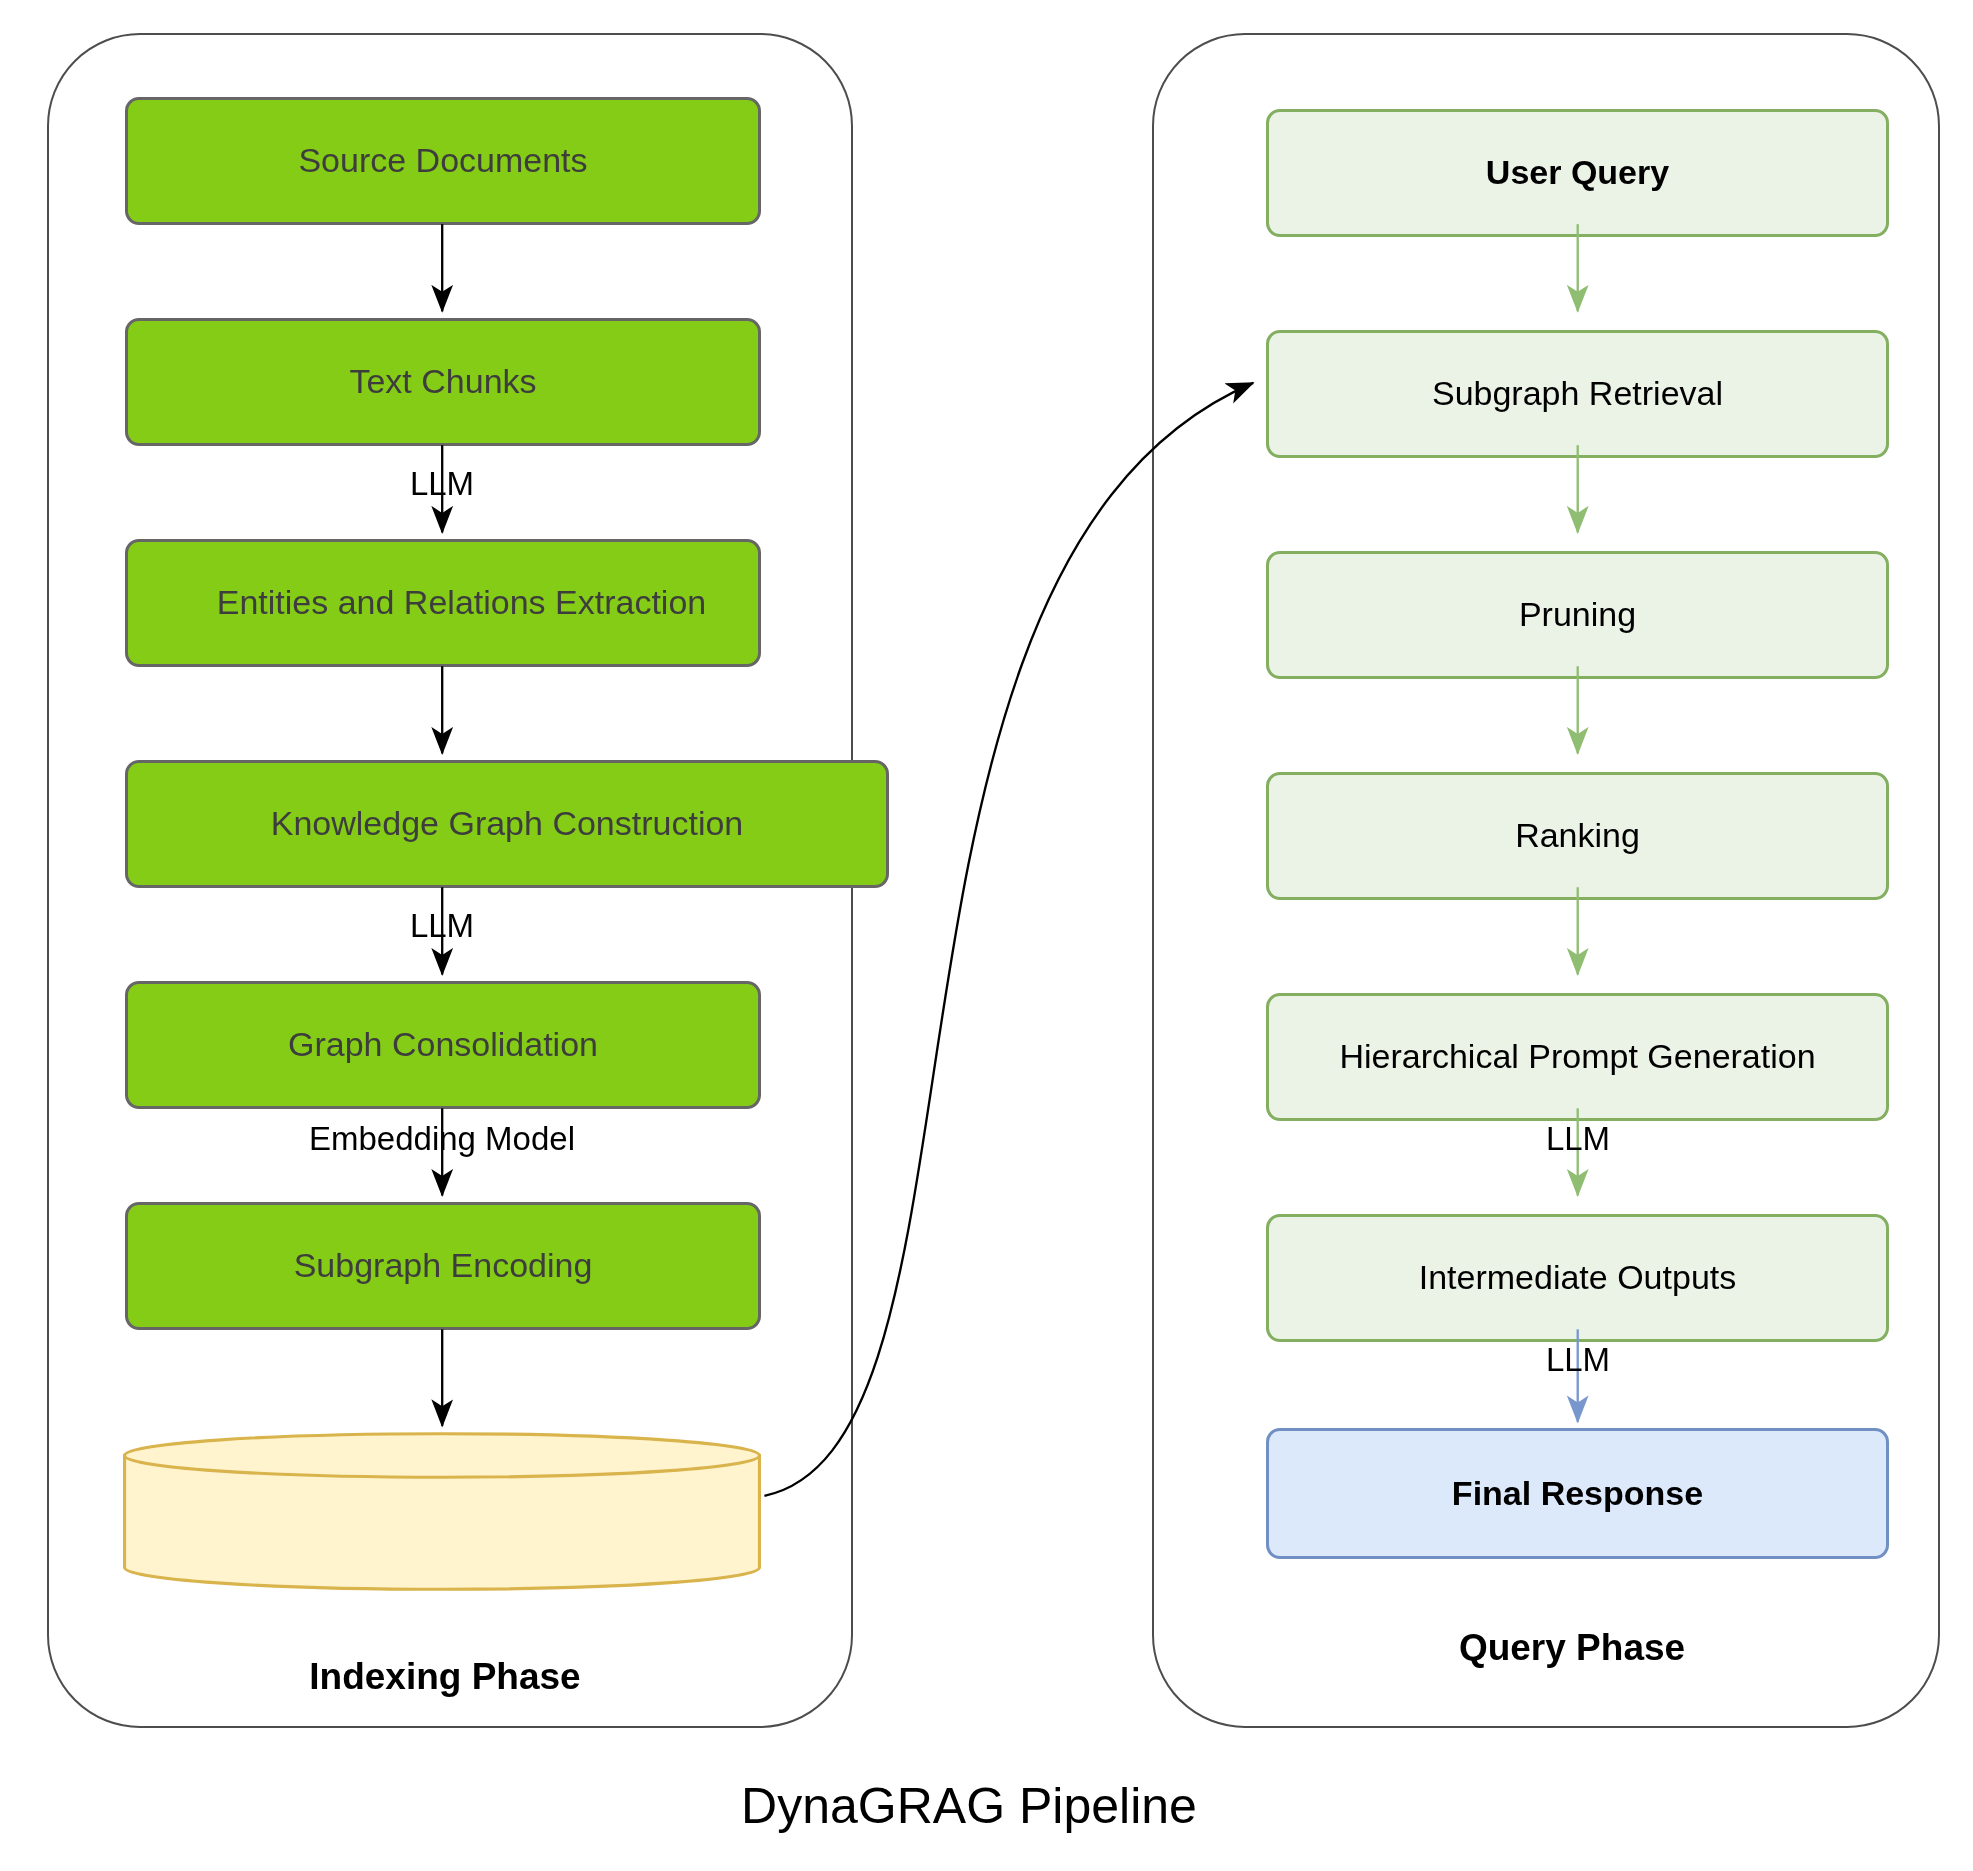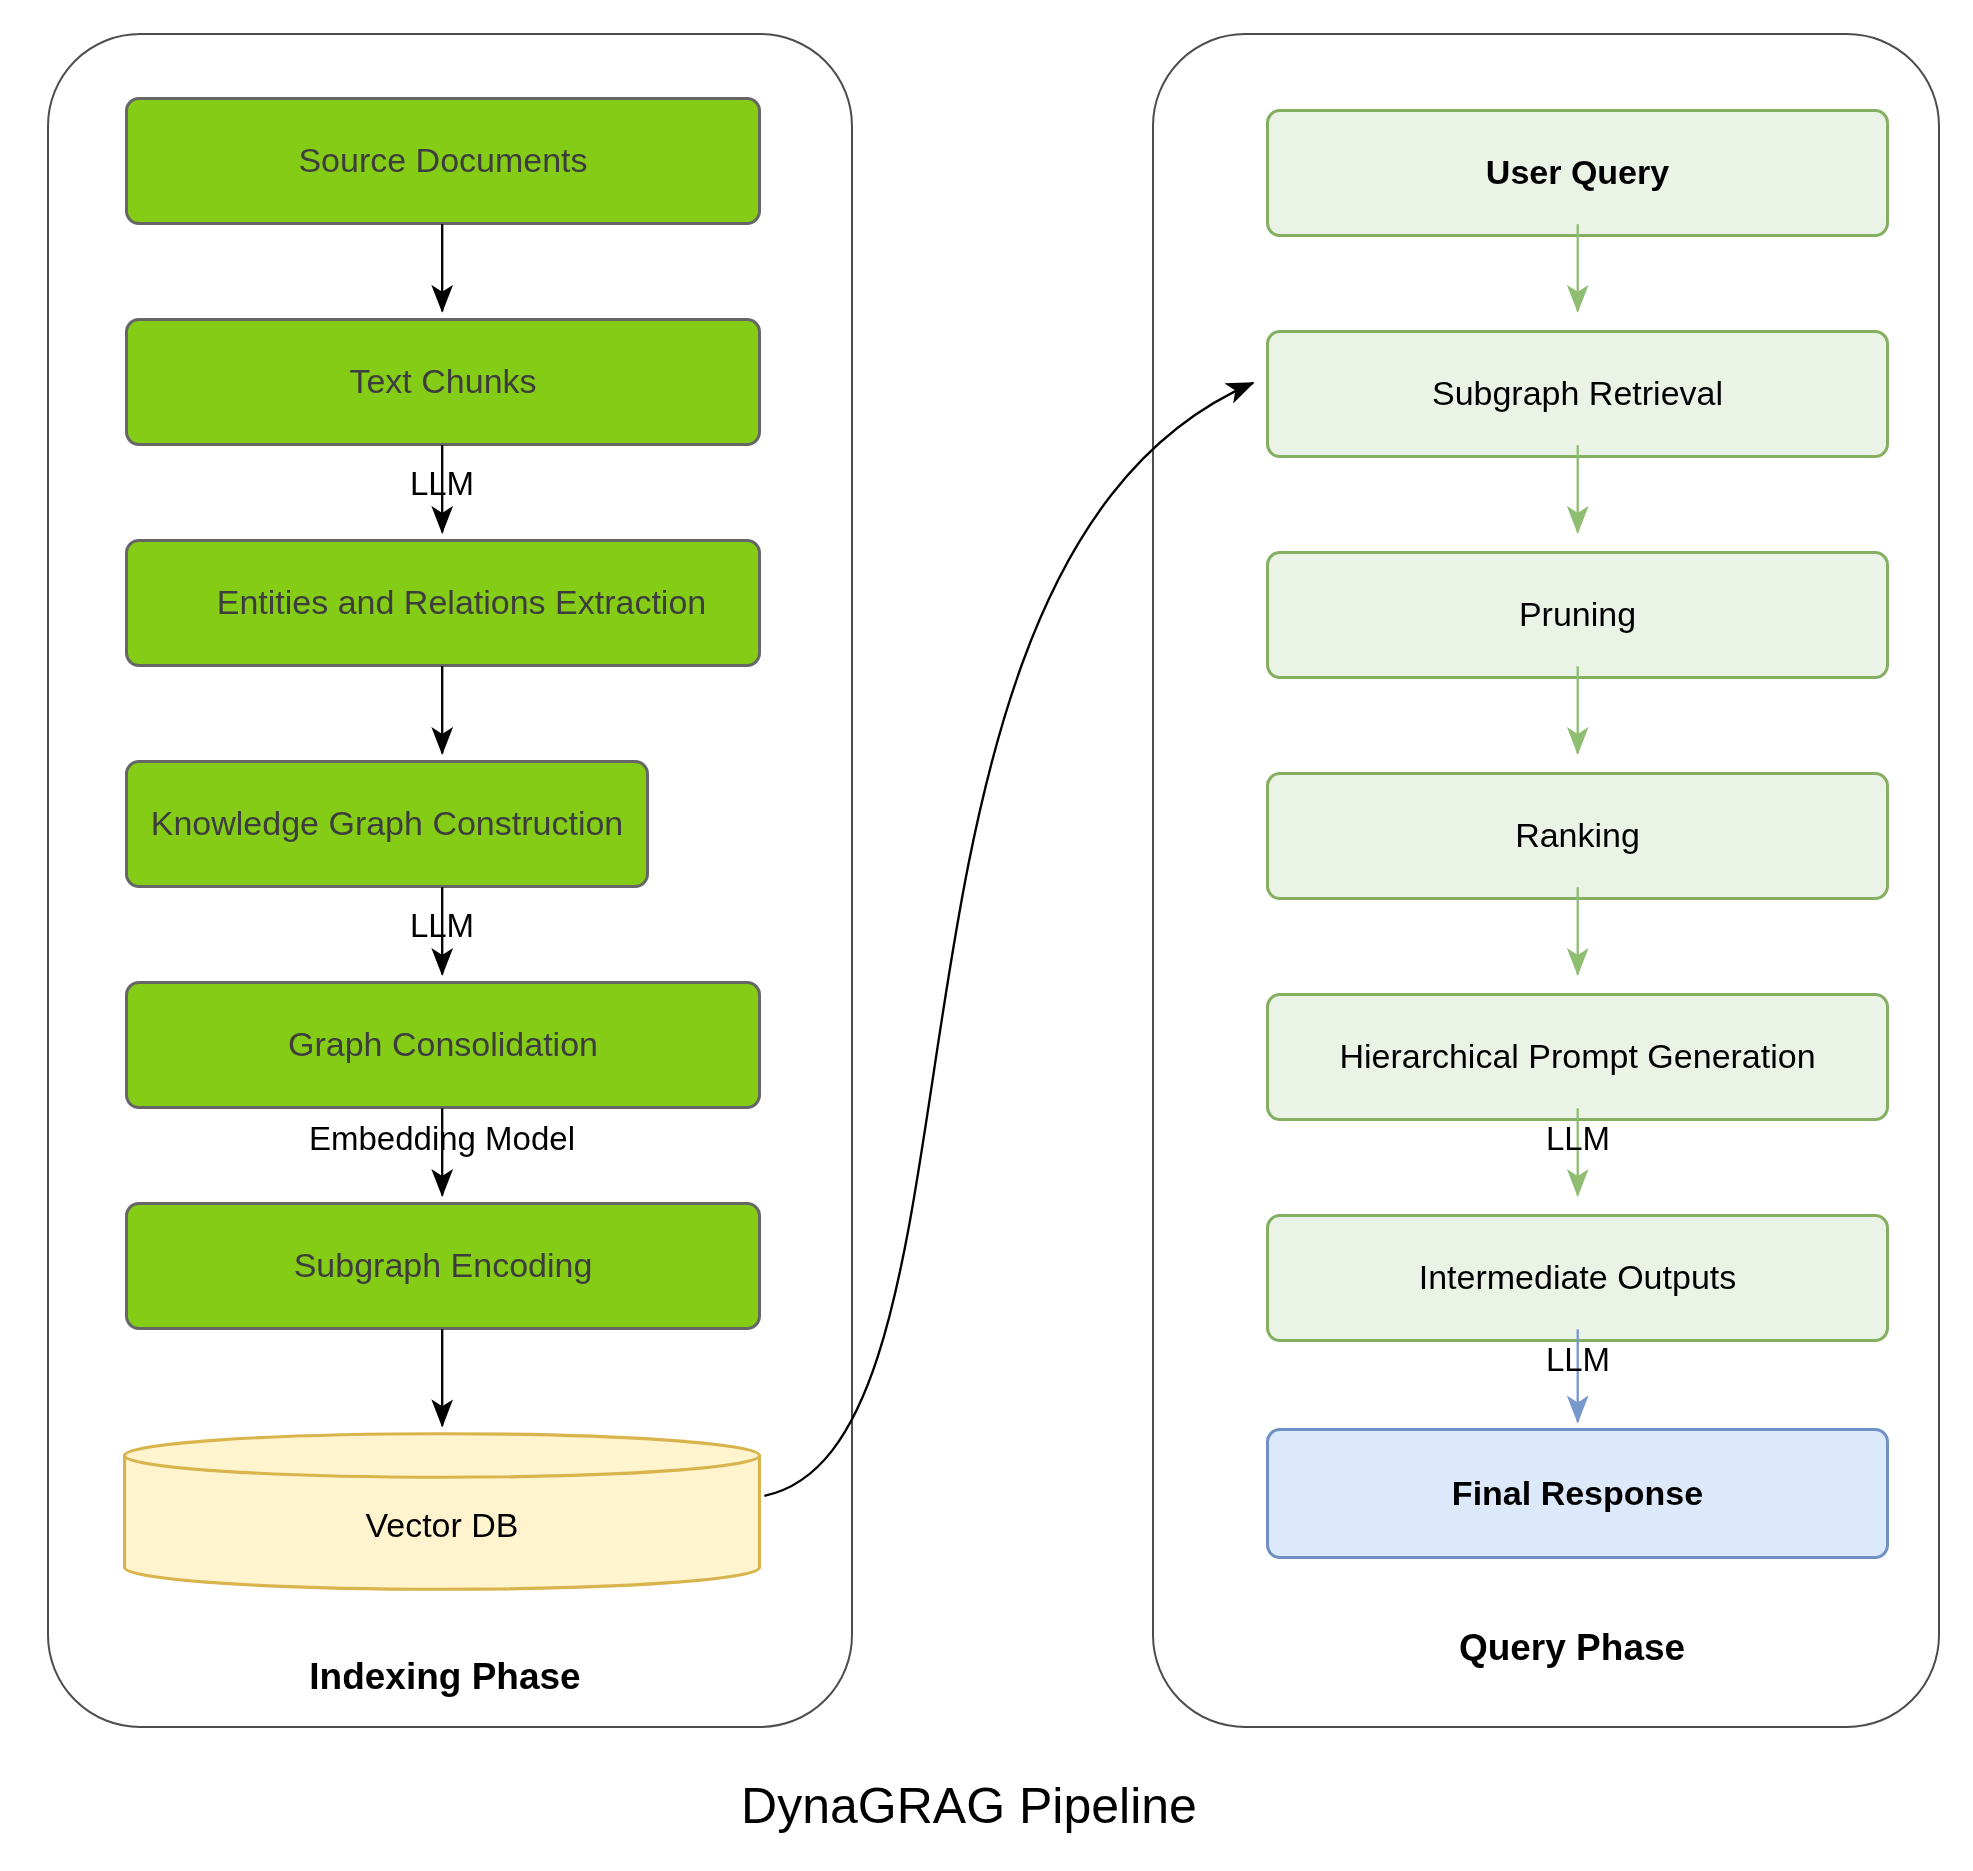--- a/index.html
+++ b/index.html
@@ -47,27 +47,26 @@
 <div class="canvas">
 
   <div class="phase-container" style="left:47px; top:33px; width:806px; height:1695px;"></div>
   <div class="phase-container" style="left:1152px; top:33px; width:788px; height:1695px;"></div>
 
   <div class="cylinder-wrap">
     <svg width="638" height="159" viewBox="0 0 820 204">
       <path d="M 2 30 L 2 174 A 408 28 0 0 0 818 174 L 818 30 Z" fill="#fff4ce" stroke="#d9b44c" stroke-width="4"></path>
       <ellipse cx="410" cy="30" rx="408" ry="28" fill="#fff4ce" stroke="#d9b44c" stroke-width="4"></ellipse>
     </svg>
-    <div class="cylinder-label">Vector DB</div>
   </div>
 
   <div class="box gray" style="left:125px; top:97px; width:636px; height:128px;">Source Documents</div>
   <div class="box gray" style="left:125px; top:318px; width:636px; height:128px;">Text Chunks</div>
   <div class="box gray" style="left:125px; top:539px; width:636px; height:128px;padding-left:37px;">Entities and Relations Extraction</div>
-  <div class="box gray" style="left:125px; top:760px; width:524px; height:128px;">Knowledge Graph Construction</div>
+  <div class="box gray" style="left:125px; top:760px; width:764px; height:128px;">Knowledge Graph Construction</div>
   <div class="box gray" style="left:125px; top:981px; width:636px; height:128px;">Graph Consolidation</div>
   <div class="box gray" style="left:125px; top:1202px; width:636px; height:128px;">Subgraph Encoding</div>
 
   <div class="box green bold" style="left:1266px; top:97px; width:623px; height:128px;">User Query</div>
   <div class="box green" style="left:1266px; top:318px; width:623px; height:128px;">Subgraph Retrieval</div>
   <div class="box green" style="left:1266px; top:539px; width:623px; height:128px;">Pruning</div>
   <div class="box green" style="left:1266px; top:760px; width:623px; height:128px;">Ranking</div>
   <div class="box green" style="left:1266px; top:981px; width:623px; height:128px;">Hierarchical Prompt Generation</div>
   <div class="box green" style="left:1266px; top:1202px; width:623px; height:128px;">Intermediate Outputs</div>
   <div class="box blue bold" style="left:1266px; top:1428px; width:623px; height:131px;">Final Response</div>

